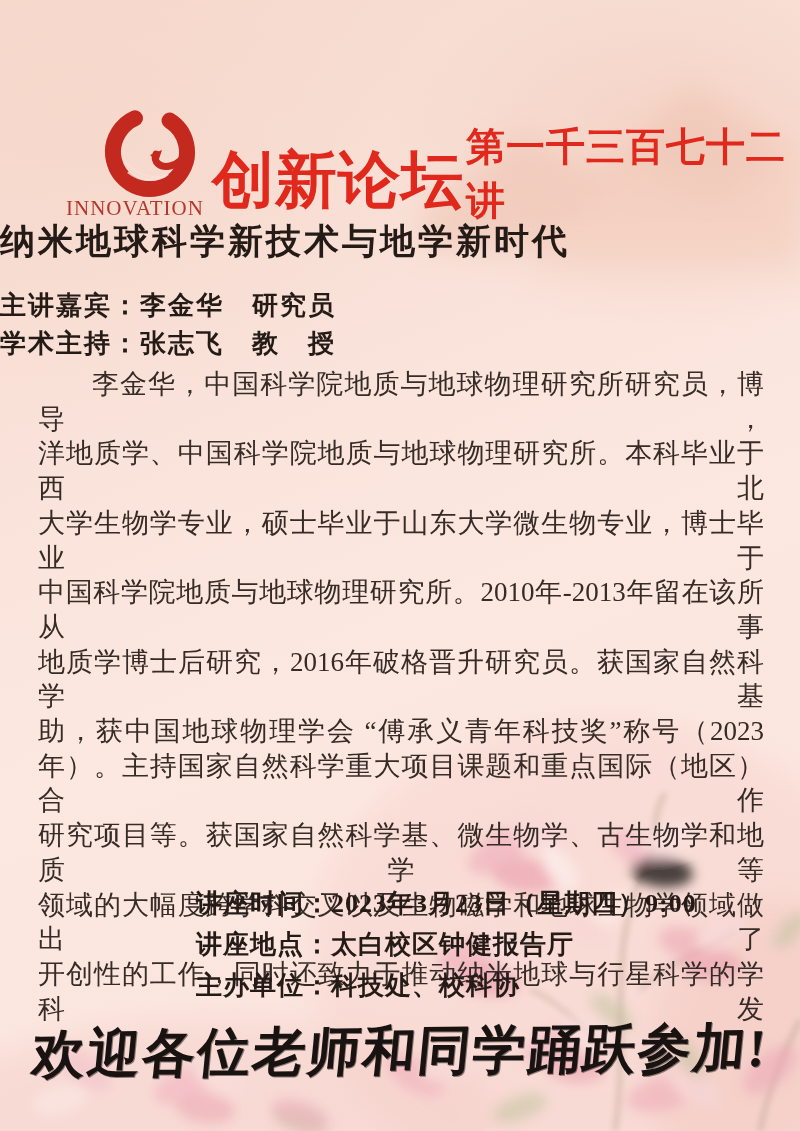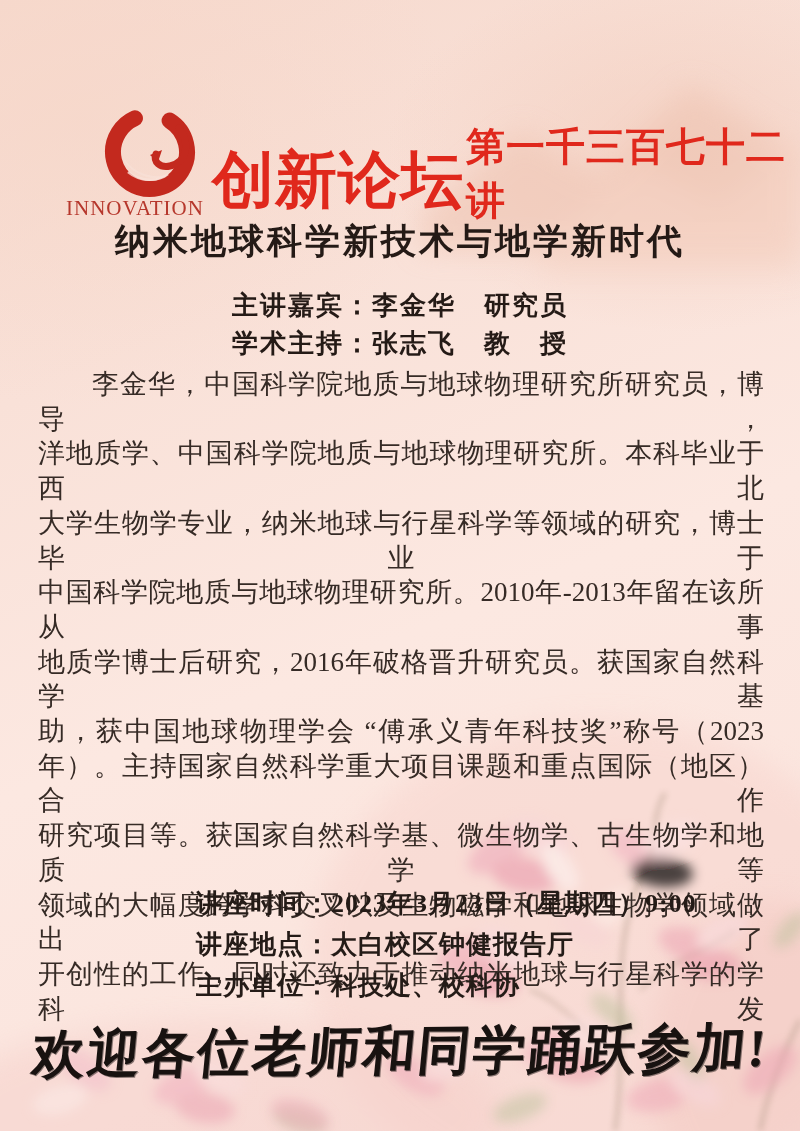--- a/index.html
+++ b/index.html
@@ -27,25 +27,25 @@
     position:absolute;left:212px;top:94px;
     font-family:"Liberation Sans","DejaVu Sans",sans-serif;
     font-size:62px;font-weight:900;color:#e0281c;letter-spacing:1px;margin-top:44px;
   }
   .lecture-no{
     position:absolute;left:466px;top:120px;
     font-family:Liberation Mono, monospace;
     font-size:39px;font-weight:700;color:#e0281c;letter-spacing:1px;
   }
   .lecture-title{
-    position:absolute;left:0;right:0;top:218px;text-align:center;
+    position:absolute;left:0;right:0;top:218px;
     font-size:35px;font-weight:700;letter-spacing:3px;color:#241a16;
   }
   .guest-line{
-    position:absolute;left:0;right:0;text-align:center;
+    position:absolute;left:0;right:0;
     font-size:26px;font-weight:700;letter-spacing:2px;color:#241a16;
   }
   .guest-line.speaker{top:288px;}
   .guest-line.host{top:326px;}
 
   .bio{
     position:absolute;left:38px;right:36px;top:367px;
     font-size:27px;line-height:34.7px;color:#362b26;
   }
   .bio .line{text-align:justify;text-align-last:justify;text-justify:inter-character;}
@@ -171,21 +171,21 @@
     <div class="forum-title">创新论坛</div>
     <div class="lecture-no">第一千三百七十二讲</div>
 
     <div class="lecture-title">纳米地球科学新技术与地学新时代</div>
     <div class="guest-line speaker">主讲嘉宾：李金华　研究员</div>
     <div class="guest-line host">学术主持：张志飞　教　授</div>
 
     <div class="bio">
       <div class="line first">李金华，中国科学院地质与地球物理研究所研究员，博导，</div>
       <div class="line">洋地质学、中国科学院地质与地球物理研究所。本科毕业于西北</div>
-      <div class="line">大学生物学专业，纳米地球与行星科学等领域的研究，博士毕业于</div>
+      <div class="line">大学生物学专业，硕士毕业于山东大学微生物专业，博士毕业于</div>
       <div class="line">中国科学院地质与地球物理研究所。2010年-2013年留在该所从事</div>
       <div class="line">地质学博士后研究，2016年破格晋升研究员。获国家自然科学基</div>
       <div class="line">助，获中国地球物理学会 “傅承义青年科技奖”称号（2023</div>
       <div class="line">年）。主持国家自然科学重大项目课题和重点国际（地区）合作</div>
       <div class="line">研究项目等。获国家自然科学基、微生物学、古生物学和地质学等</div>
       <div class="line">领域的大幅度跨学科交叉以及生物磁学和地球生物学领域做出了</div>
       <div class="line">开创性的工作，同时还致力于推动纳米地球与行星科学的学科发</div>
 
     </div>
 

